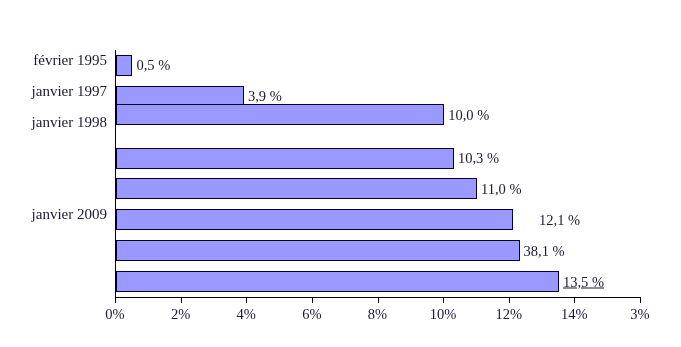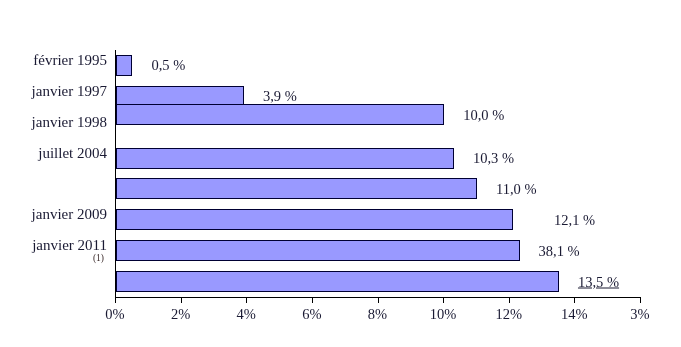--- a/index.html
+++ b/index.html
@@ -93,21 +93,21 @@
     box-sizing: border-box;
   }
   .bar-value {
     position: absolute;
     top: 50%;
     transform: translateY(-50%);
     font-family: "Liberation Serif", "DejaVu Serif", serif;
     font-size: 14.5px;
     color: #1a1a33;
     white-space: nowrap;
-    padding-left: 19px;
+    padding-left: 4px;
   }
 
   
   .x-tick {
     position: absolute;
     top: 247px;
     width: 1px;
     height: 6px;
     background: #000000;
   }
@@ -129,29 +129,22 @@
   <div id="category-axis">
       <div class="cat-row" style="top: 2.9375px;">
         <span class="cat-label">février 1995</span>
       </div>
       <div class="cat-row" style="top: 33.8125px;">
         <span class="cat-label">janvier 1997</span>
       </div>
       <div class="cat-row" style="top: 64.6875px;">
         <span class="cat-label">janvier 1998</span>
       </div>
-      <div class="cat-row" style="top: 95.5625px;">
-        <span class="cat-label">juillet 2004</span>
-      </div>
       <div class="cat-row" style="top: 157.312px;">
         <span class="cat-label">janvier 2009</span>
-      </div>
-      <div class="cat-row" style="top: 188.188px;">
-        <span class="cat-label">janvier 2011</span>
-        <span class="cat-note">(1)</span>
       </div>
     </div>
 
   <div id="plot-area">
     <div id="axis-y-line"></div>
     <div id="axis-x-line"></div>
     <div id="bars-layer">
         <div class="bar-track" style="top: 4.9375px; width: 525px;">
           <div class="bar" style="width: 16.4062px; background: rgb(153, 153, 255); border-color: rgb(0, 0, 51);"></div>
           <span class="bar-value" style="left: 16.4062px;">0,5 %</span>

